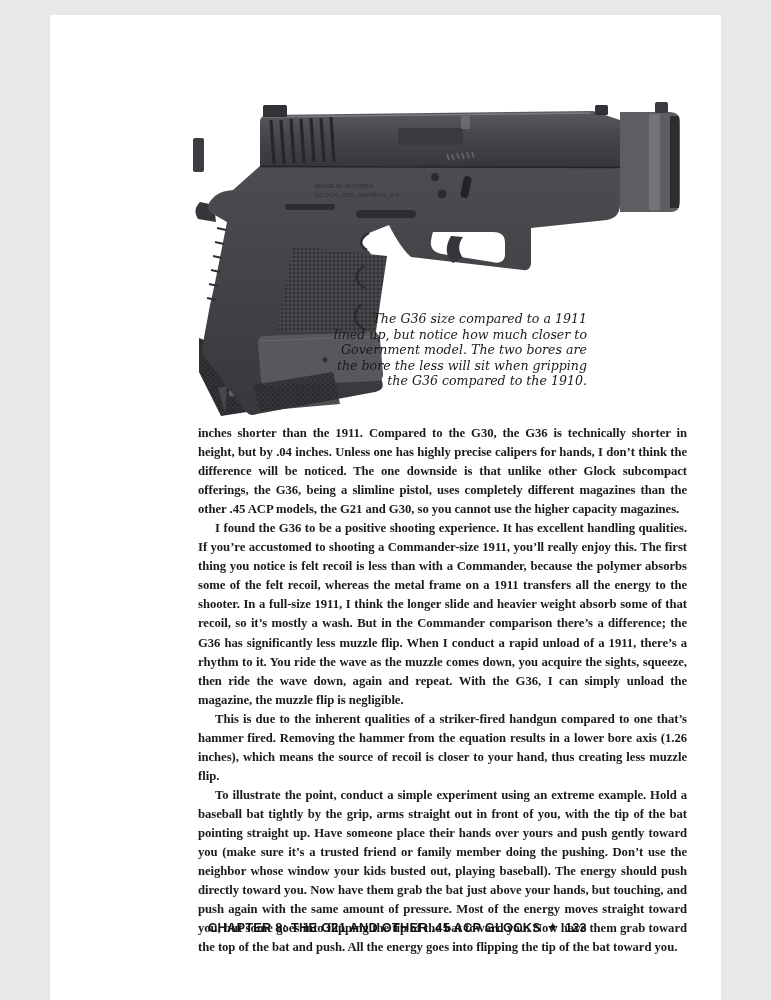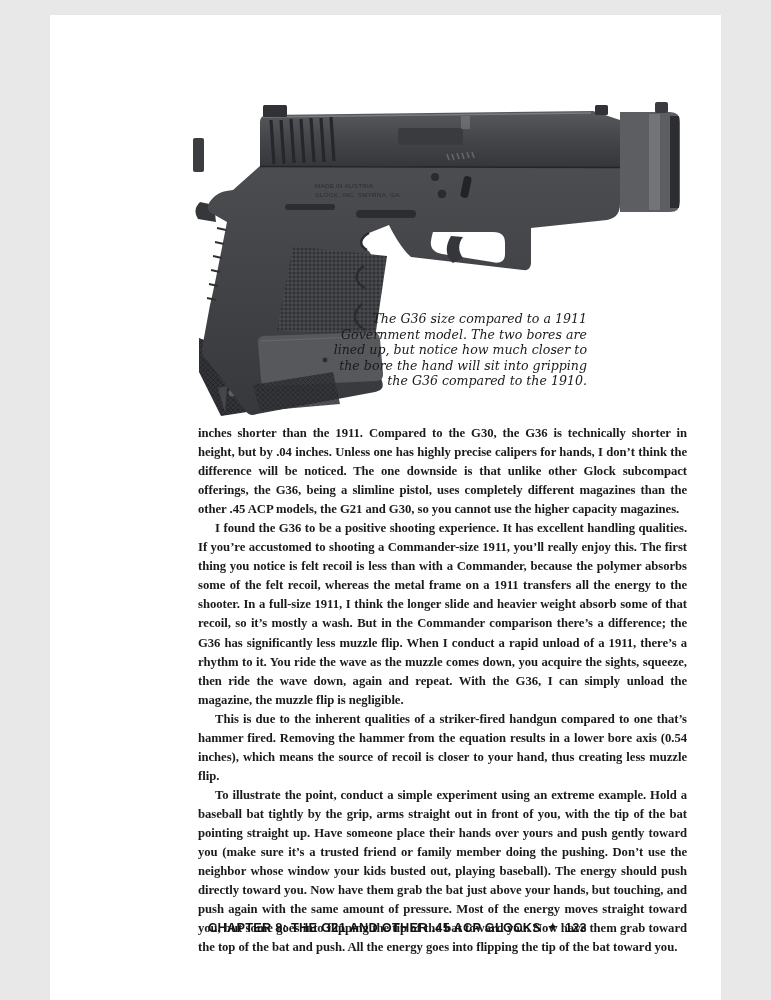--- a/index.html
+++ b/index.html
@@ -120,30 +120,30 @@
       <circle cx="249" cy="94" r="5" fill="#2b2c30" stroke="#55565a" stroke-width="0.8"></circle>
       <rect x="269" y="76" width="8" height="22" rx="4" fill="#222327" transform="rotate(12 273 87)"></rect>
       <path d="M258 136C252 146 252 156 260 163L270 158C264 150 266 142 270 137Z" fill="#35363a"></path>
       <text x="122" y="88" font-family="Liberation Sans, sans-serif" font-size="6.2" fill="#26272b" letter-spacing="0.3" opacity="0.85">MADE IN AUSTRIA</text>
       <text x="122" y="97" font-family="Liberation Sans, sans-serif" font-size="6.2" fill="#26272b" letter-spacing="0.3" opacity="0.85">GLOCK, INC. SMYRNA, GA.</text>
     </g>
   </svg>
 
   <div class="caption">
     <div>The G36 size compared to a 1911</div>
+    <div>lined up, but notice how much closer to</div>
     <div>Government model. The two bores are</div>
-    <div>lined up, but notice how much closer to</div>
-    <div>the bore the hand will sit into gripping</div>
+    <div>the bore the less will sit when gripping</div>
     <div>the G36 compared to the 1910.</div>
   </div>
 
   <div class="body-text">
     <p class="first">inches shorter than the 1911. Compared to the G30, the G36 is technically shorter in height, but by .04 inches. Unless one has highly precise calipers for hands, I don’t think the difference will be noticed. The one downside is that unlike other Glock subcompact offerings, the G36, being a slimline pistol, uses completely different magazines than the other .45 ACP models, the G21 and G30, so you cannot use the higher capacity magazines.</p>
     <p>I found the G36 to be a positive shooting experience. It has excellent handling qualities. If you’re accustomed to shooting a Commander-size 1911, you’ll really enjoy this. The first thing you notice is felt recoil is less than with a Commander, because the polymer absorbs some of the felt recoil, whereas the metal frame on a 1911 transfers all the energy to the shooter. In a full-size 1911, I think the longer slide and heavier weight absorb some of that recoil, so it’s mostly a wash. But in the Commander comparison there’s a difference; the G36 has significantly less muzzle flip. When I conduct a rapid unload of a 1911, there’s a rhythm to it. You ride the wave as the muzzle comes down, you acquire the sights, squeeze, then ride the wave down, again and repeat. With the G36, I can simply unload the magazine, the muzzle flip is negligible.</p>
-    <p>This is due to the inherent qualities of a striker-fired handgun compared to one that’s hammer fired. Removing the hammer from the equation results in a lower bore axis (0.54 inches), which means the source of recoil is closer to your hand, thus creating less muzzle flip.</p>
+    <p>This is due to the inherent qualities of a striker-fired handgun compared to one that’s hammer fired. Removing the hammer from the equation results in a lower bore axis (1.26 inches), which means the source of recoil is closer to your hand, thus creating less muzzle flip.</p>
     <p>To illustrate the point, conduct a simple experiment using an extreme example. Hold a baseball bat tightly by the grip, arms straight out in front of you, with the tip of the bat pointing straight up. Have someone place their hands over yours and push gently toward you (make sure it’s a trusted friend or family member doing the pushing. Don’t use the neighbor whose window your kids busted out, playing baseball). The energy should push directly toward you. Now have them grab the bat just above your hands, but touching, and push again with the same amount of pressure. Most of the energy moves straight toward you, but some goes into flipping the tip of the bat toward you. Now have them grab toward the top of the bat and push. All the energy goes into flipping the tip of the bat toward you.</p>
   </div>
 
   <div class="footer">
     <span>CHAPTER 8: THE G21 AND OTHER .45 ACP GLOCKS</span><span class="sep">✦</span><span>123</span>
   </div>
 
 </div>
 
 </body></html>

